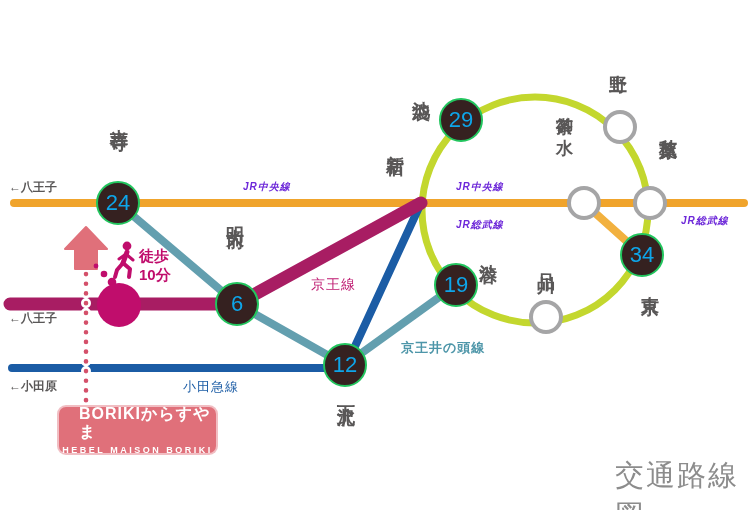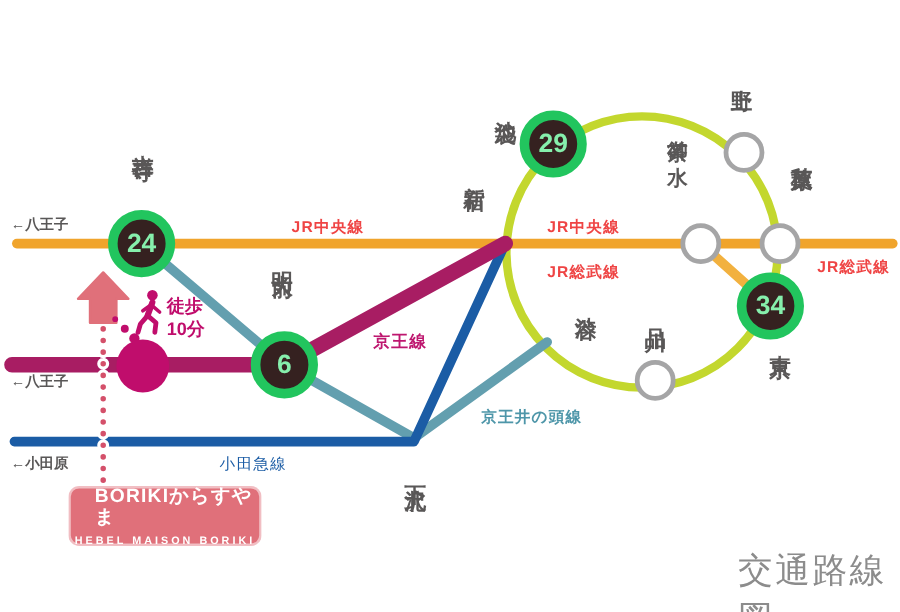--- a/index.html
+++ b/index.html
@@ -3,26 +3,26 @@
 <meta charset="utf-8">
 <style>
   html,body{margin:0;padding:0;background:#fff;}
   .map{position:relative;width:750px;height:510px;background:#fff;overflow:hidden;
        font-family:"Liberation Sans","DejaVu Sans",sans-serif;}
   .map svg{position:absolute;left:0;top:0;}
   .lbl{position:absolute;white-space:nowrap;}
   .vlabel{position:absolute;writing-mode:vertical-rl;text-orientation:upright;
           color:#595757;font-weight:bold;font-size:18px;letter-spacing:2px;line-height:1;}
   .hgray{color:#595757;font-weight:bold;font-size:12px;}
-  .lorange{color:#ef4444;font-weight:bold;font-size:13px;letter-spacing:1px;}
-  .lkeio{color:#BE176F;font-weight:bold;font-size:14px;letter-spacing:1px;}
+  .lorange{color:#6d28d9;font-weight:bold;font-size:10px;letter-spacing:1px;font-style:italic;}
+  .lkeio{color:#BE176F;font-weight:normal;font-size:14px;letter-spacing:1px;}
   .lodakyu{color:#1B5CA5;font-weight:normal;font-size:13px;letter-spacing:1px;}
   .linok{color:#4E96A9;font-weight:bold;font-size:13px;letter-spacing:1px;}
   .badge{position:absolute;width:40px;height:40px;border-radius:50%;background:#352120;
-         border:8px solid #22c55e;color:#86efac;font-weight:bold;font-size:22px;
+         border:2px solid #22c55e;color:#0ea5e9;font-weight:normal;font-size:22px;
          display:flex;align-items:center;justify-content:center;
          transform:translate(-50%,-50%);line-height:1;}
   .halt{position:absolute;width:26px;height:26px;border-radius:50%;background:#fff;
         border:4px solid #A5A5A6;transform:translate(-50%,-50%);}
   .bigdot{position:absolute;width:44px;height:44px;border-radius:50%;background:#C00D6C;
           transform:translate(-50%,-50%);}
   .ck-name{position:absolute;left:119px;top:329px;color:#C10E6E;font-weight:bold;
            font-size:27px;letter-spacing:2px;}
   .walk-text{position:absolute;left:139px;top:246px;color:#C00D6C;font-weight:bold;
              font-size:15px;line-height:19px;}
@@ -78,21 +78,23 @@
   <div class="halt" style="left:620px;top:127px"></div>
   <div class="halt" style="left:584px;top:203px"></div>
   <div class="halt" style="left:650px;top:203px"></div>
   <div class="halt" style="left:546px;top:317px"></div>
 
   <div class="bigdot" style="left:119px;top:305px"></div>
 
   <div class="badge" style="left:118px;top:203px">24</div>
   <div class="badge" style="left:461px;top:120px">29</div>
   <div class="badge" style="left:642px;top:255px">34</div>
+  <div class="badge" style="left:456px;top:285px">19</div>
   <div class="badge" style="left:237px;top:304px">6</div>
+  <div class="badge" style="left:345px;top:365px">12</div>
 
   <div class="vlabel" style="left:110px;top:114px">吉祥寺</div>
   <div class="vlabel" style="left:386px;top:141px">新宿</div>
   <div class="vlabel" style="left:412px;top:86px">池袋</div>
   <div class="vlabel" style="left:609px;top:60px">上野</div>
   <div class="vlabel" style="left:556px;top:103px;font-size:17px;letter-spacing:1px">御茶ノ水</div>
   <div class="vlabel" style="left:659px;top:124px">秋葉原</div>
   <div class="vlabel" style="left:641px;top:281px">東京</div>
   <div class="vlabel" style="left:537px;top:259px">品川</div>
   <div class="vlabel" style="left:479px;top:249px">渋谷</div>

